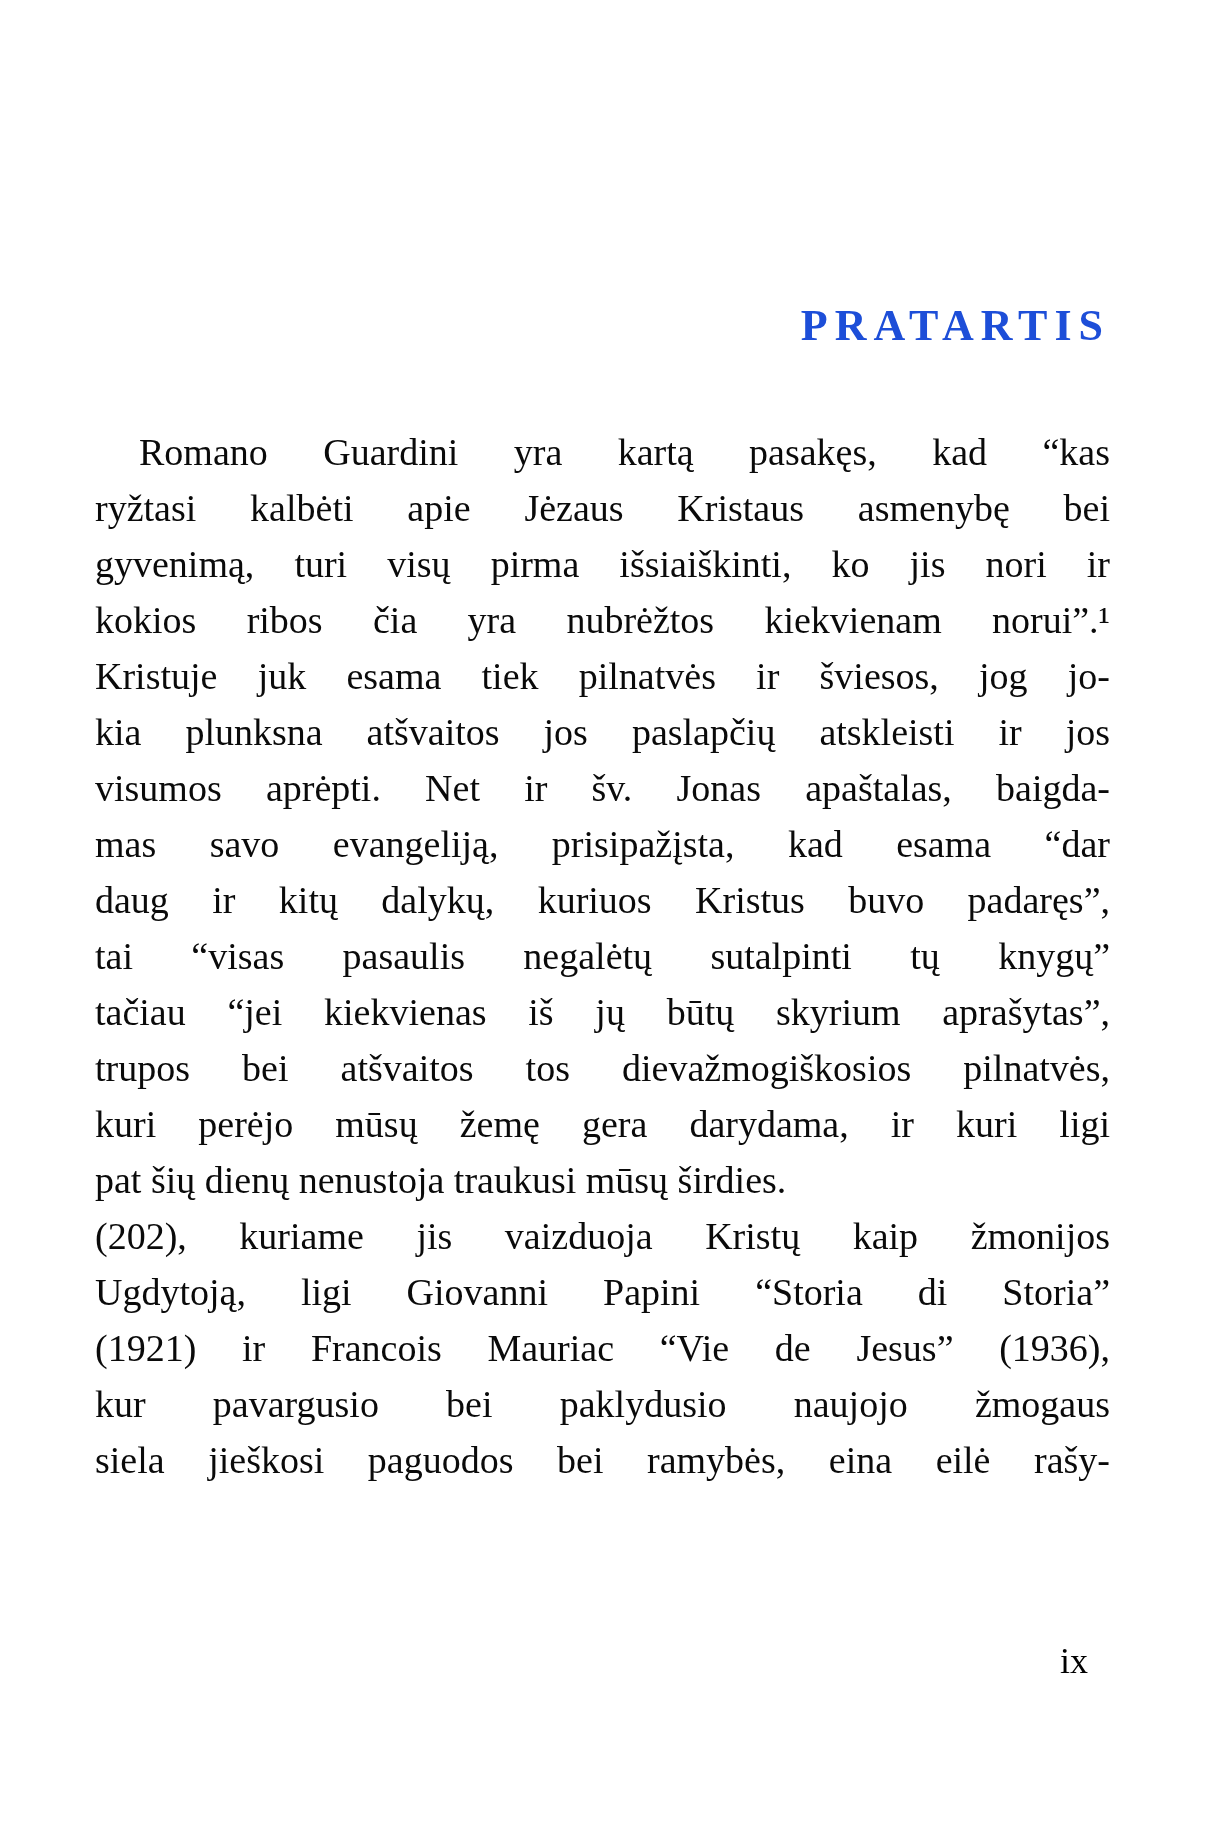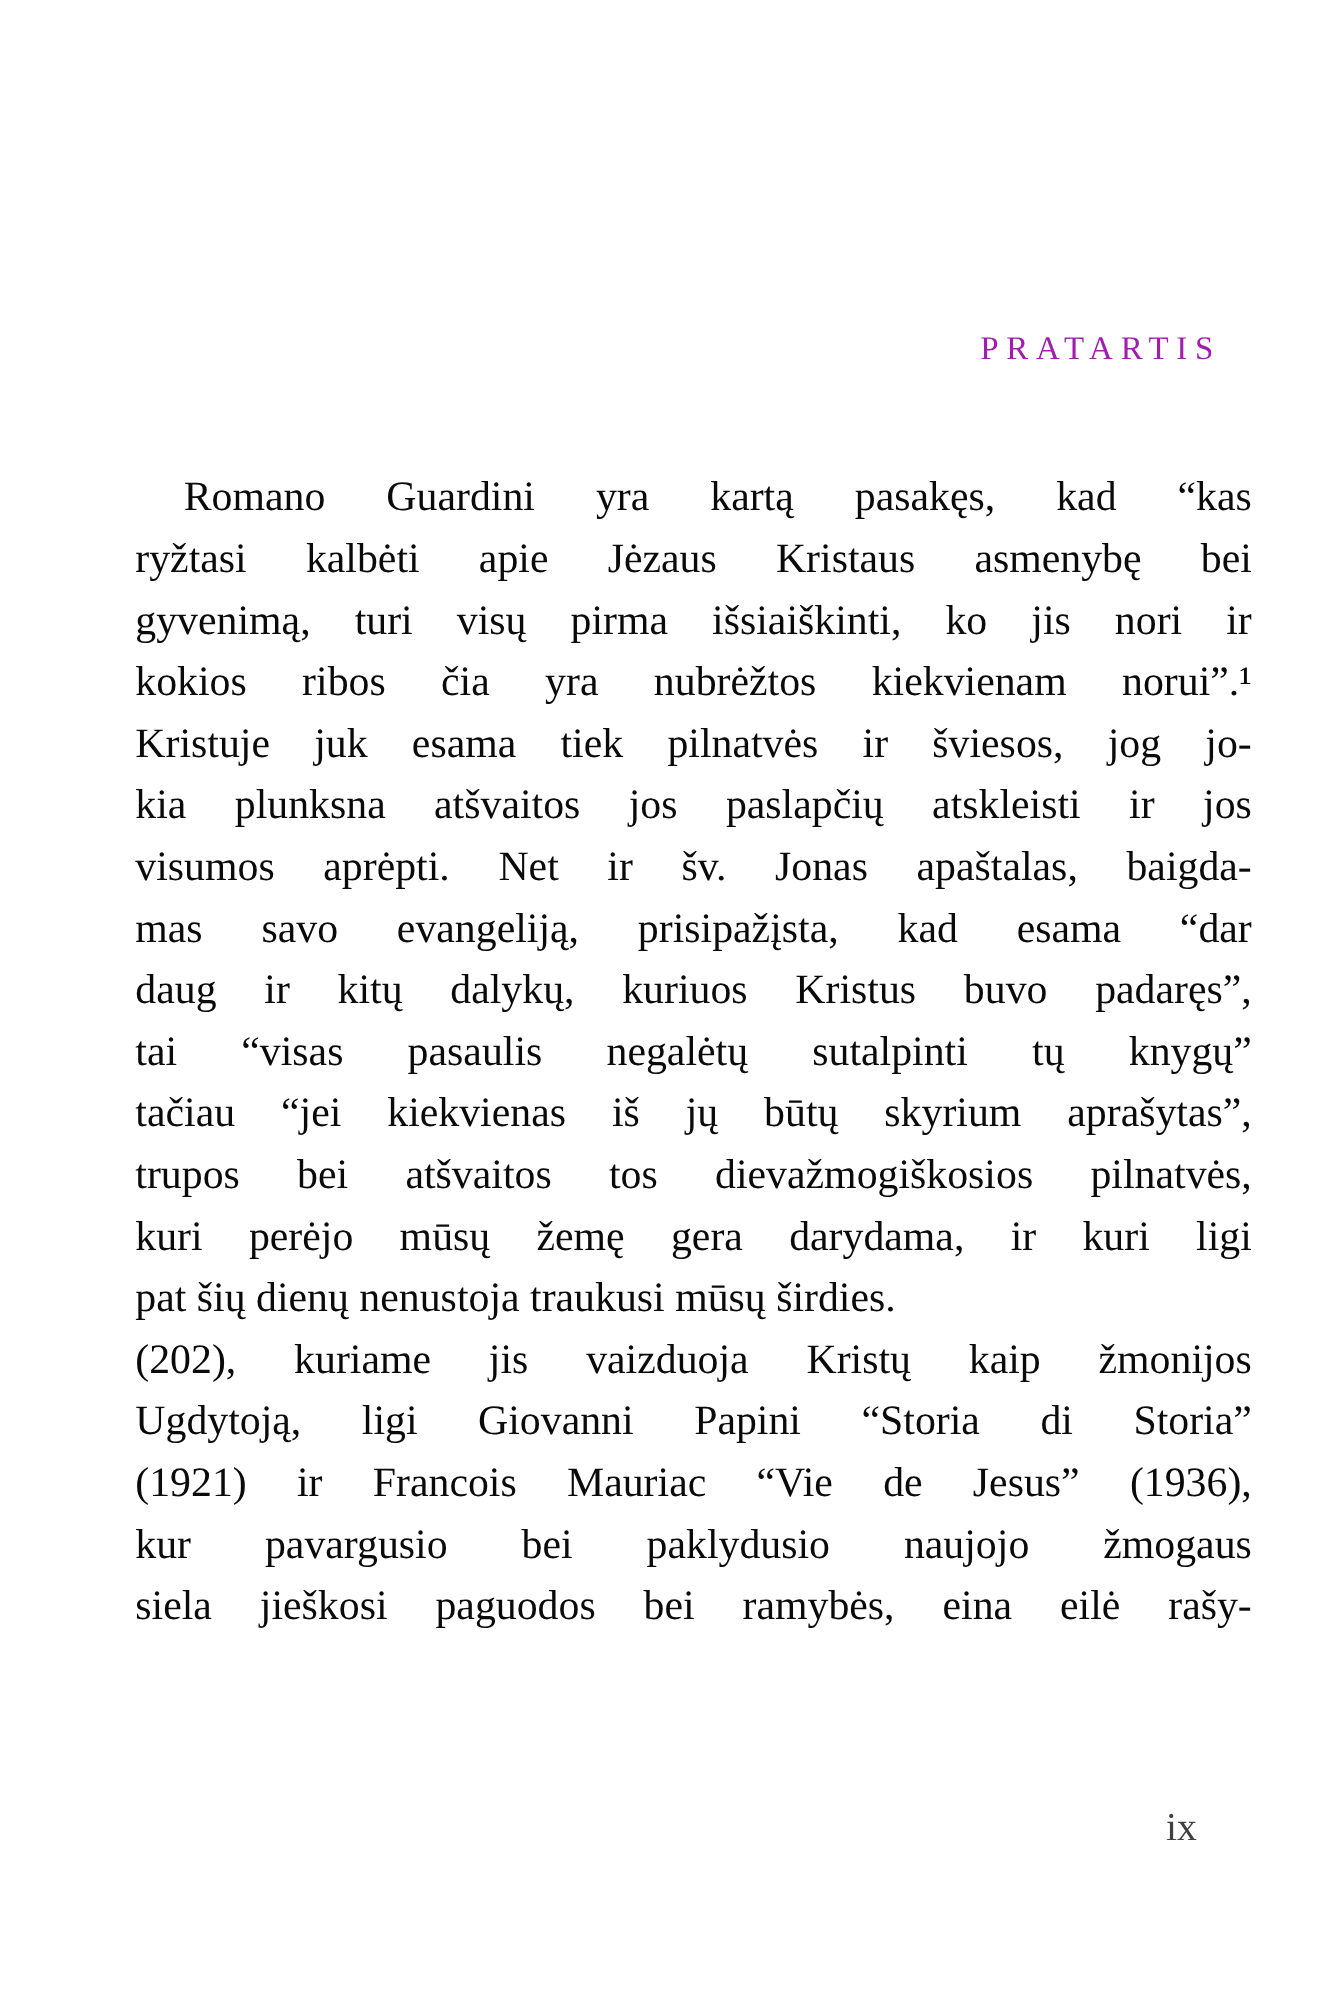--- a/index.html
+++ b/index.html
@@ -14,57 +14,56 @@
     background: #ffffff;
     color: #0a0a0a;
     font-family: "Liberation Serif", "DejaVu Serif", serif;
     overflow: hidden;
   }
   .title {
     position: absolute;
     top: 300px;
     right: 100px;
     margin: 0;
-    font-size: 30px;
-    font-weight: 400;
+    font-size: 44px;
+    font-weight: 700;
     letter-spacing: 7px;
-    color: #a21caf;
+    color: #1d4ed8;
     white-space: nowrap;
   }
   .textblock {
     position: absolute;
     left: 95px;
     top: 424px;
     width: 1015px;
     font-size: 38px;
     line-height: 56px;
     color: #0a0a0a;
   }
   .line {
     width: 100%;
     white-space: nowrap;
     text-align: left;
-    margin-left: 28px;
   }
   .line.just {
     white-space: normal;
     text-align: justify;
     text-align-last: justify;
     text-justify: inter-word;
   }
   .line.indent {
     padding-left: 44px;
     box-sizing: border-box;
   }
   .pagenum {
     position: absolute;
     left: 1060px;
     top: 1640px;
     font-size: 36px;
-    color: #404040;
+    color: #000000;
   }
 </style>
 </head>
 <body>
 
 <div class="page">
 
   <h1 class="title">PRATARTIS</h1>
 
   <div class="textblock">

